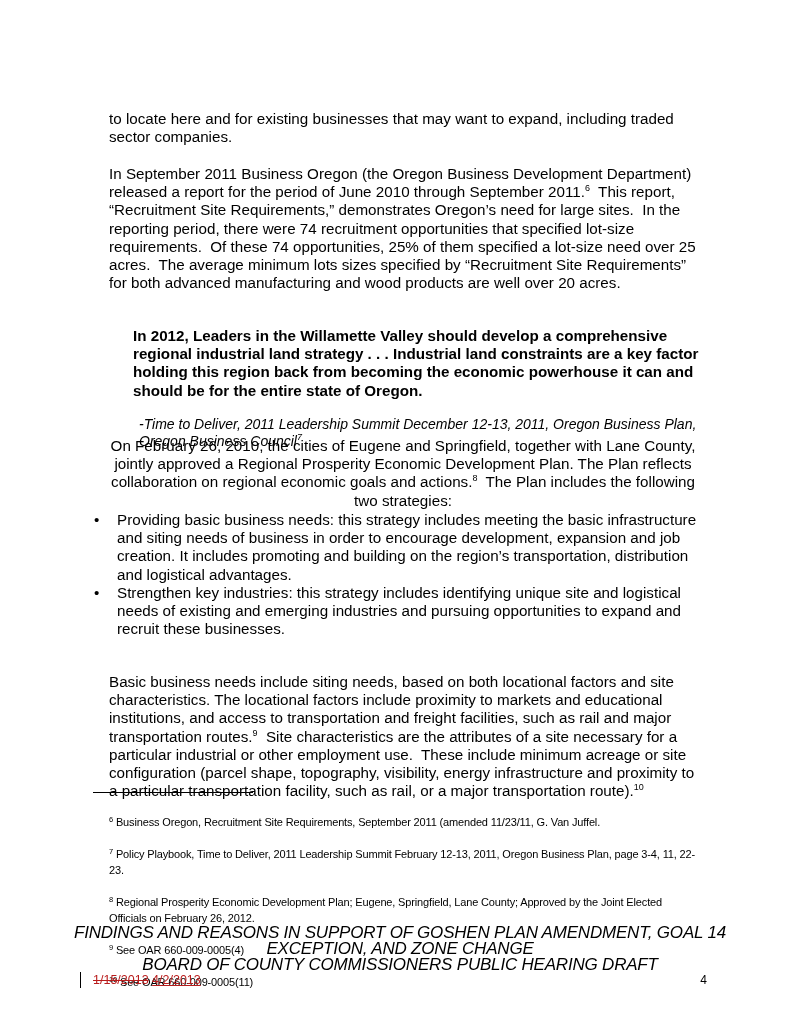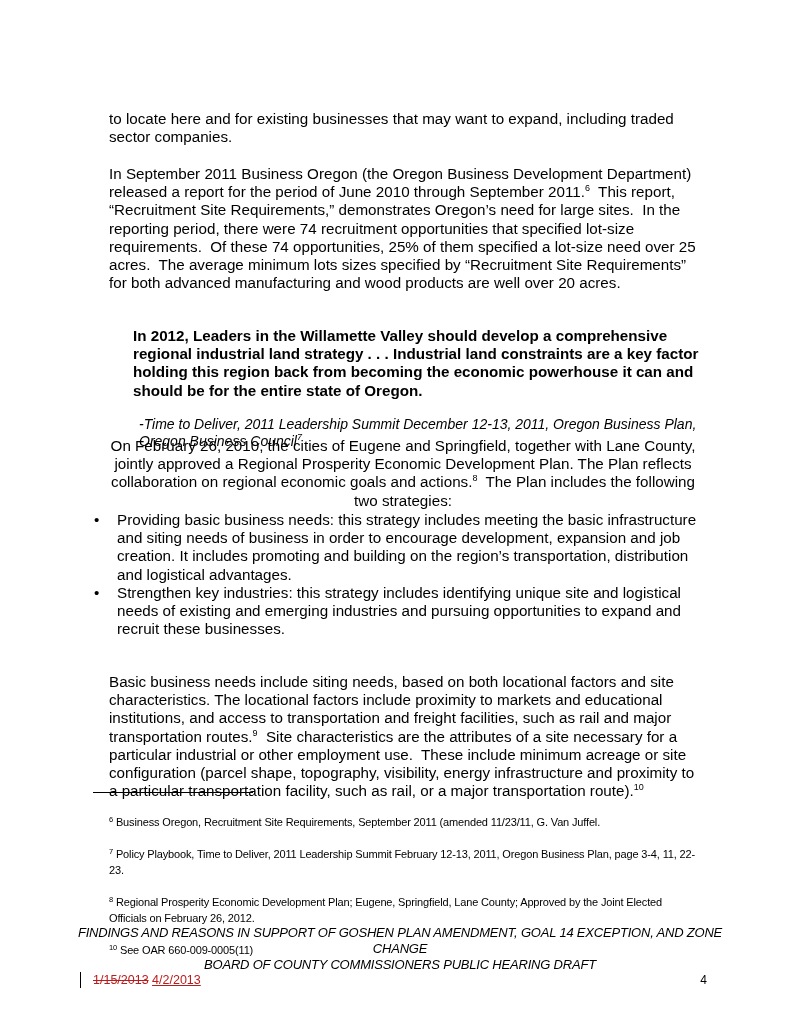--- a/index.html
+++ b/index.html
@@ -11,21 +11,21 @@
   sup { font-size: 9px; line-height: 0; vertical-align: 6px; }
   .quote { position: absolute; left: 117px; width: 600px; }
   .quote .bold { font-weight: bold; }
   .quote .cite { font-style: italic; font-size: 14px; line-height: 17px; padding-left: 6px; }
   ul.bullets { list-style: none; margin: 0; padding: 0; }
   ul.bullets li { position: relative; padding-left: 24px; }
   ul.bullets li .dot { position: absolute; left: 1px; top: 0; }
   .fn-rule { position: absolute; left: 93px; top: 792px; width: 160px; height: 1px; background: #000; }
   .footnotes { position: absolute; left: 93px; top: 798px; width: 620px; font-family: "Liberation Sans", sans-serif; font-size: 11px; line-height: 16px; letter-spacing: -0.15px; }
   .footnotes sup { font-size: 7.5px; vertical-align: 4px; }
-  .footer-title { position: absolute; left: 70px; top: 925px; width: 660px; text-align: center; font-family: "Liberation Sans", sans-serif; font-style: italic; font-size: 13px; line-height: 16px; letter-spacing: -0.2px; }
+  .footer-title { position: absolute; left: 70px; top: 925px; width: 660px; text-align: center; font-family: "Liberation Sans", sans-serif; font-style: italic; font-size: 17px; line-height: 16px; letter-spacing: -0.2px; }
   .change-bar { position: absolute; left: 80px; top: 972px; width: 1px; height: 16px; background: #000; }
   .footer-date { position: absolute; left: 93px; top: 972px; font-family: "Liberation Sans", sans-serif; font-size: 12.5px; line-height: 16px; color: #ff0000; }
   .footer-date .del { text-decoration: line-through; }
   .footer-date .ins { text-decoration: underline; }
   .page-num { position: absolute; left: 695px; top: 972px; width: 12px; text-align: right; font-family: "Liberation Sans", sans-serif; font-size: 12px; line-height: 16px; }
 </style>
 </head>
 <body>
 
 <div class="page">
@@ -57,20 +57,21 @@
   <div class="block body-text" style="top:657px;">
     <p><span>Basic business needs include siting needs, based on both locational factors and site characteristics.  The locational factors include proximity to markets and educational institutions, and access to transportation and freight facilities, such as rail and major transportation routes.</span><sup>9</sup><span style="white-space:pre-wrap;">  Site characteristics are the attributes of a site necessary for a particular industrial or other employment use.  These include minimum acreage or site configuration (parcel shape, topography, visibility, energy infrastructure and proximity to a particular transportation facility, such as rail, or a major transportation route).</span><sup>10</sup></p>
   </div>
 
   <div class="fn-rule"></div>
 
   <div class="footnotes">
     <p><sup>6</sup><span> Business Oregon, Recruitment Site Requirements, September 2011 (amended 11/23/11, G. Van Juffel.</span></p>
     <p><sup>7</sup><span> Policy Playbook, Time to Deliver, 2011 Leadership Summit February 12-13, 2011, Oregon Business Plan, page 3-4, 11, 22-23.</span></p>
     <p><sup>8</sup><span> Regional Prosperity Economic Development Plan; Eugene, Springfield, Lane County; Approved by the Joint Elected Officials on February 26, 2012.</span></p>
+    <p><sup>9</sup><span> See OAR 660-009-0005(4)</span></p>
     <p><sup>10</sup><span> See OAR 660-009-0005(11)</span></p>
   </div>
 
   <div class="footer-title">
     <div>FINDINGS AND REASONS IN SUPPORT OF GOSHEN PLAN AMENDMENT, GOAL 14 EXCEPTION, AND ZONE CHANGE</div>
     <div>BOARD OF COUNTY COMMISSIONERS PUBLIC HEARING DRAFT</div>
   </div>
 
   <div class="change-bar"></div>
 

